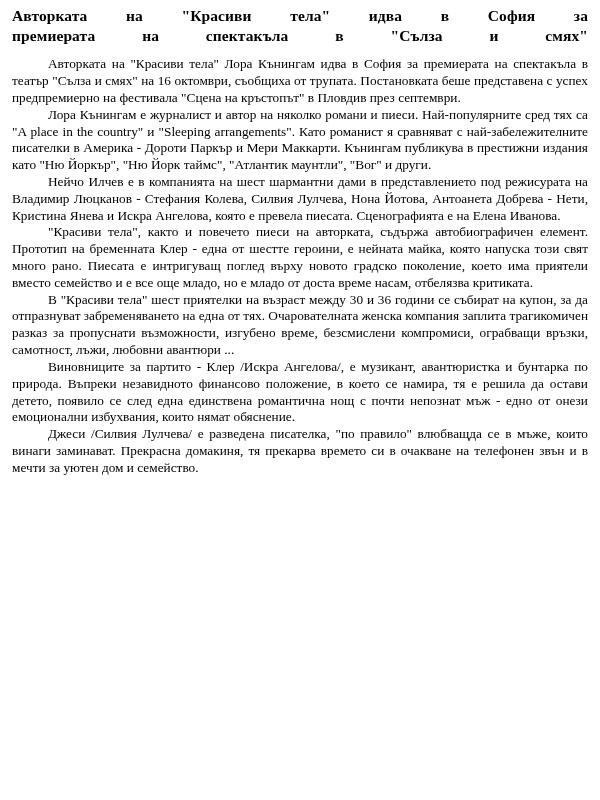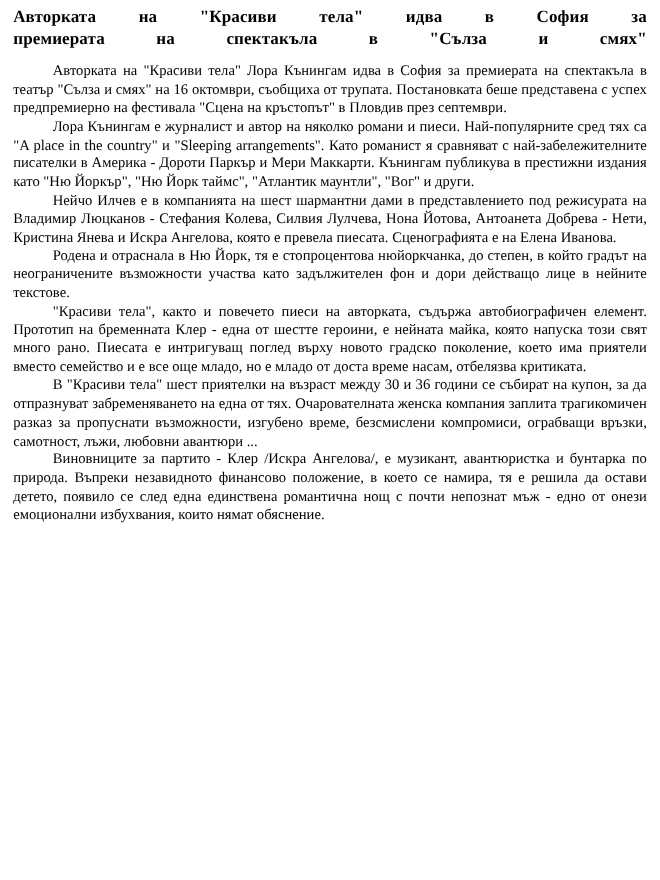--- a/index.html
+++ b/index.html
@@ -47,18 +47,18 @@
 <div id="doc">
 
   <h1 class="doc-title">
     <span>Авторката на "Красиви тела" идва в София за</span>
     <span class="line2">премиерата на спектакъла в "Сълза и смях"</span>
   </h1>
 
   <p class="para">Авторката на "Красиви тела" Лора Кънингам идва в София за премиерата на спектакъла в театър "Сълза и смях" на 16 октомври, съобщиха от трупата. Постановката беше представена с успех предпремиерно на фестивала "Сцена на кръстопът" в Пловдив през септември.</p>
   <p class="para">Лора Кънингам е журналист и автор на няколко романи и пиеси. Най-популярните сред тях са "A place in the country" и "Sleeping arrangements". Като романист я сравняват с най-забележителните писателки в Америка - Дороти Паркър и Мери Маккарти. Кънингам публикува в престижни издания като "Ню Йоркър", "Ню Йорк таймс", "Атлантик маунтли", "Вог" и други.</p>
   <p class="para">Нейчо Илчев е в компанията на шест шармантни дами в представлението под режисурата на Владимир Люцканов - Стефания Колева, Силвия Лулчева, Нона Йотова, Антоанета Добрева - Нети, Кристина Янева и Искра Ангелова, която е превела пиесата. Сценографията е на Елена Иванова.</p>
-  <p class="para">Родена и отраснала в Ню Йорк, тя е стопроцентова нюйоркчанка, до степен, в който градът на неограничените възможности участва като задължителен фон и дори действащо лице в нейните текстове.</p>
   <p class="para">"Красиви тела", както и повечето пиеси на авторката, съдържа автобиографичен елемент. Прототип на бременната Клер - една от шестте героини, е нейната майка, която напуска този свят много рано. Пиесата е интригуващ поглед върху новото градско поколение, което има приятели вместо семейство и е все още младо, но е младо от доста време насам, отбелязва критиката.</p>
   <p class="para">В "Красиви тела" шест приятелки на възраст между 30 и 36 години се събират на купон, за да отпразнуват забременяването на една от тях. Очарователната женска компания заплита трагикомичен разказ за пропуснати възможности, изгубено време, безсмислени компромиси, ограбващи връзки, самотност, лъжи, любовни авантюри ...</p>
   <p class="para">Виновниците за партито - Клер /Искра Ангелова/, е музикант, авантюристка и бунтарка по природа. Въпреки незавидното финансово положение, в което се намира, тя е решила да остави детето, появило се след една единствена романтична нощ с почти непознат мъж - едно от онези емоционални избухвания, които нямат обяснение.</p>
+  <p class="para">Джеси /Силвия Лулчева/ е разведена писателка, "по правило" влюбващда се в мъже, които винаги заминават. Прекрасна домакиня, тя прекарва времето си в очакване на телефонен звън и в мечти за уютен дом и семейство.</p>
 
 </div>
 
 </body></html>

